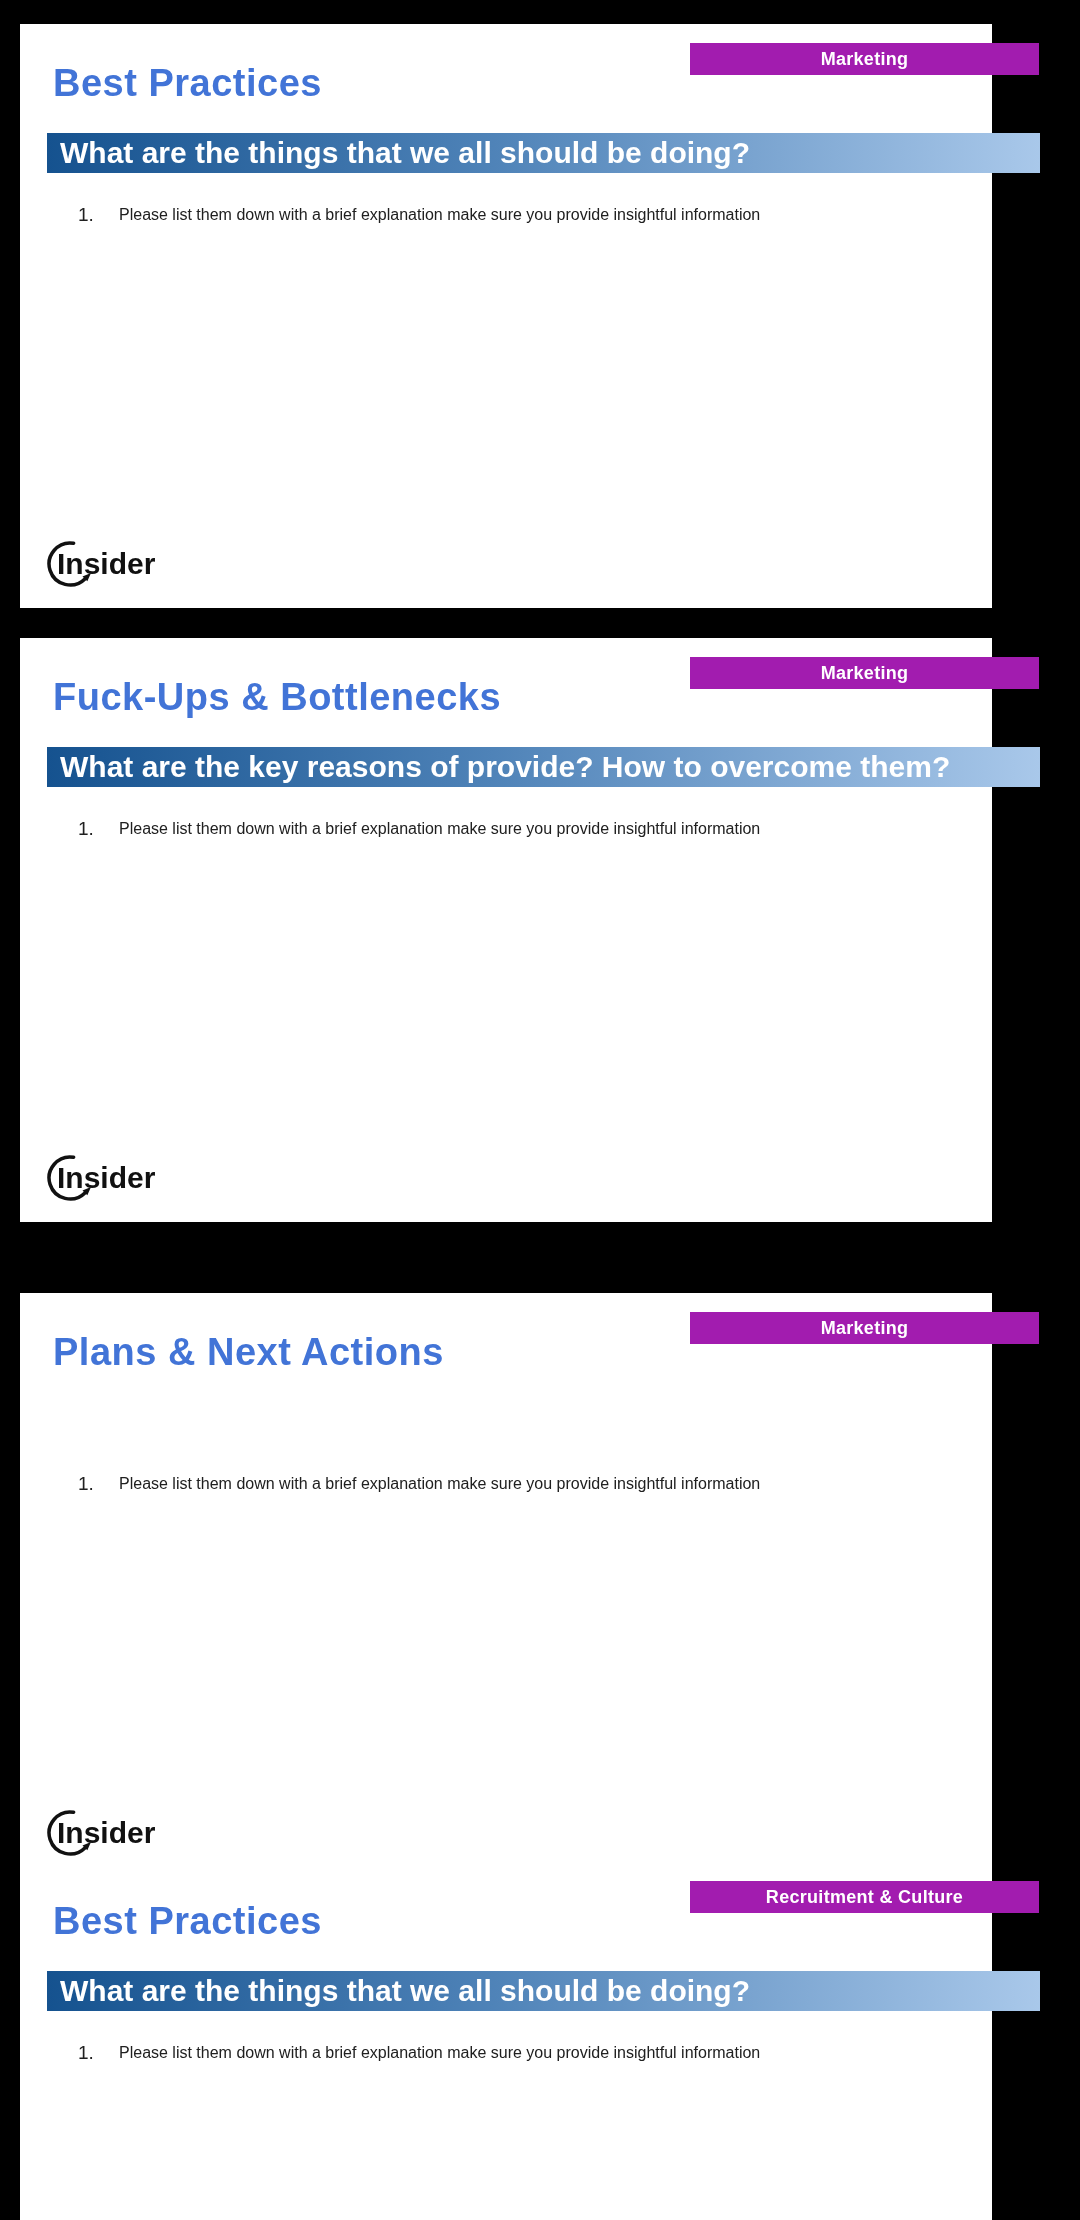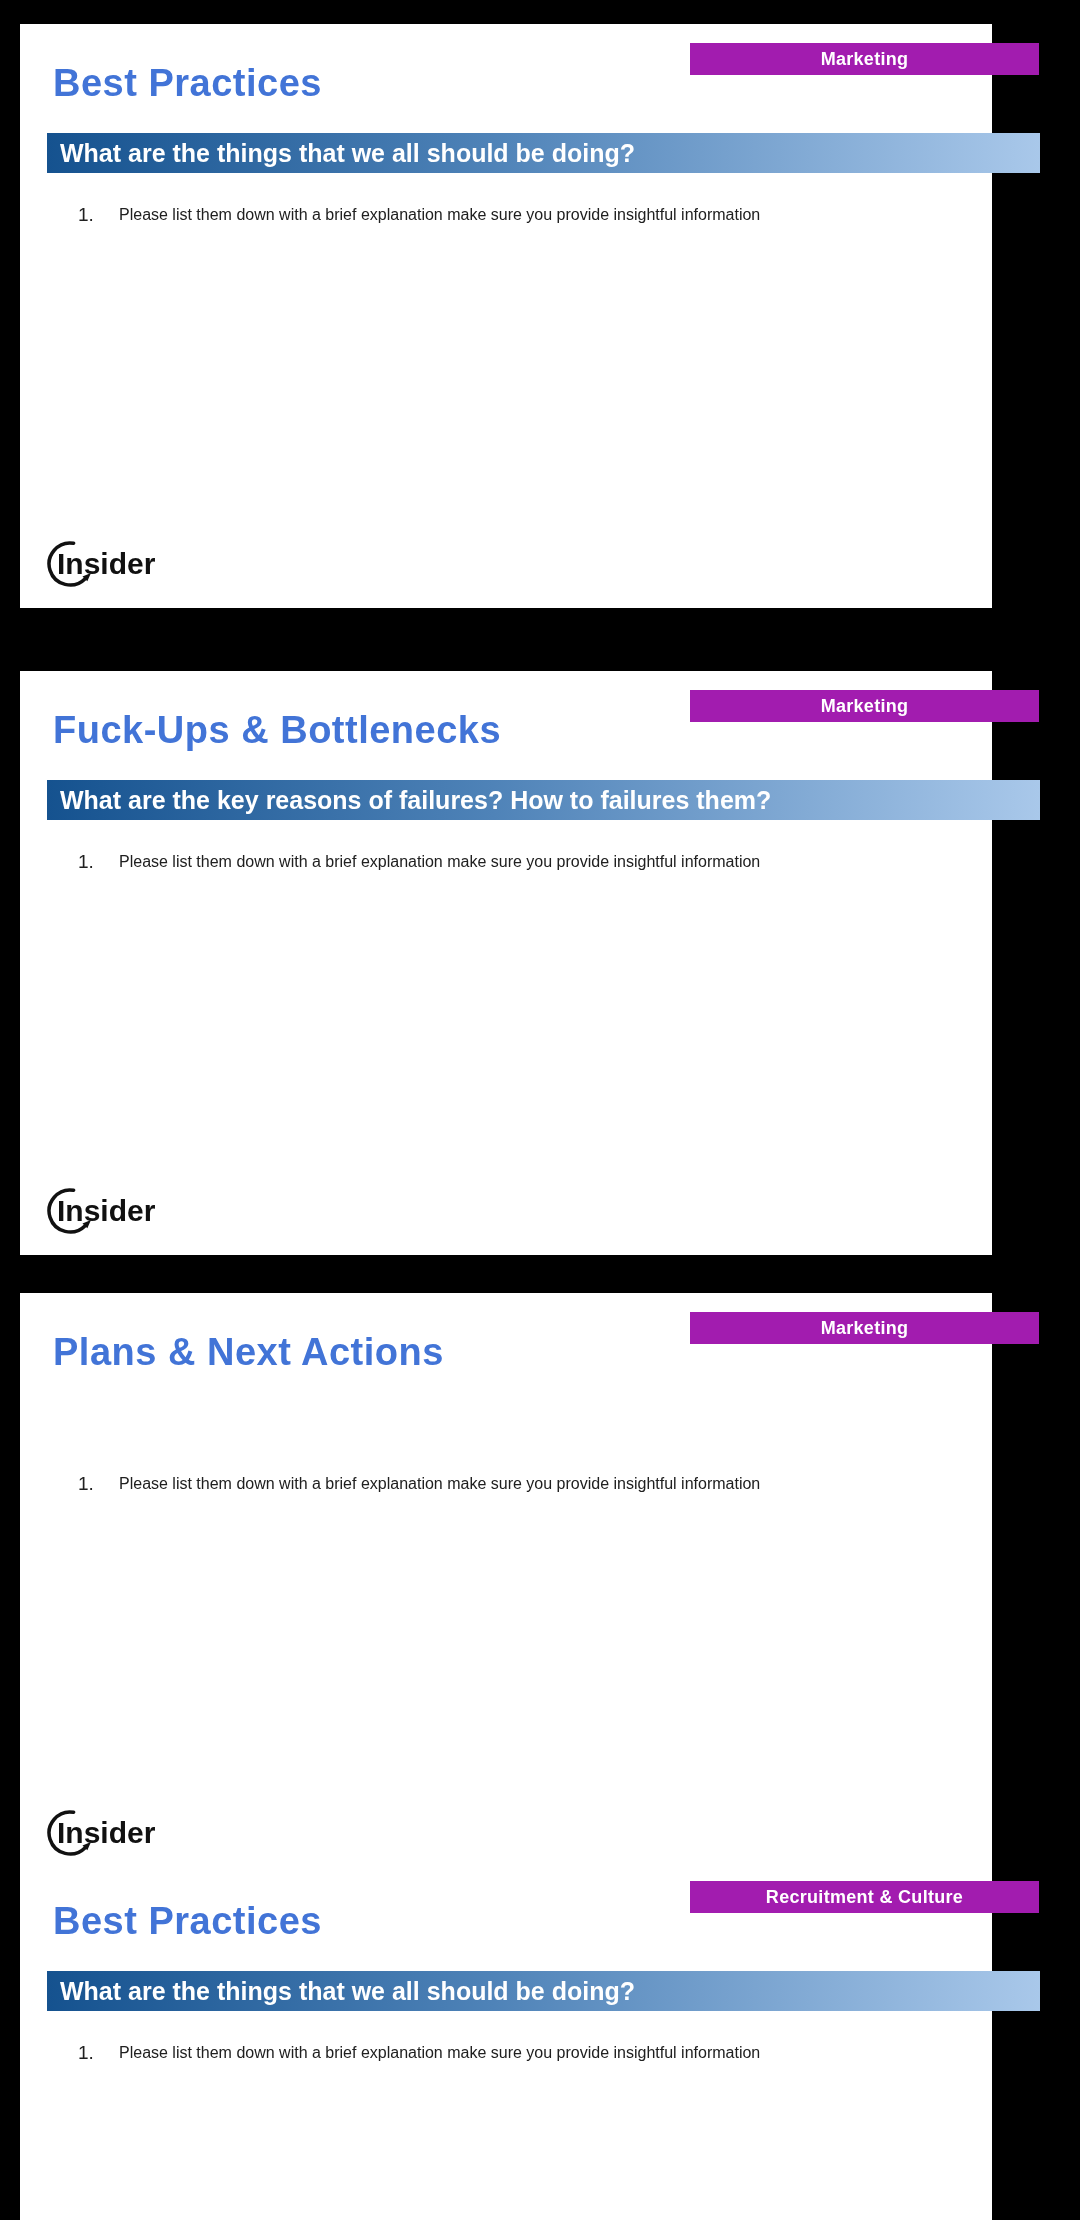--- a/index.html
+++ b/index.html
@@ -39,21 +39,21 @@
     display: flex; align-items: center; justify-content: center;
   }
   .question-bar {
     position: absolute;
     left: 27px; top: 109px;
     width: 993px; height: 40px;
     box-sizing: border-box;
     padding-left: 13px;
     background: linear-gradient(90deg, #15528f 0%, #4f83b8 45%, #a9c8ea 100%);
     color: #ffffff;
-    font-size: 25px;
+    font-size: 30px;
     font-weight: bold;
     display: flex; align-items: center;
   }
   .numbered-list {
     position: absolute;
     left: 58px; top: 168px;
     display: flex;
     align-items: flex-start;
   }
   .list-item-number {
@@ -74,21 +74,21 @@
     position: absolute;
     left: 25px; top: 514px;
   }
   .insider-logo text {
     font-family: "Liberation Sans", sans-serif;
     font-size: 30px;
     font-weight: 600;
     fill: #111111;
   }
   .slide-1 { top: 24px; }
-  .slide-2 { top: 638px; margin-top: 33px; }
+  .slide-2 { top: 638px; }
   .slide-3 { top: 1252px; margin-top: 41px; }
   .slide-4 { top: 1862px; }
 </style>
 </head>
 <body>
 
 <section class="slide slide-1">
   <h1 class="slide-title">Best Practices</h1>
   <div class="category-badge">Marketing</div>
   <div class="question-bar">
@@ -102,21 +102,21 @@
     <path d="M28.6 5.3 A21 21 0 1 0 39.9 40.9" fill="none" stroke="#111111" stroke-width="3.5" stroke-linecap="round"></path>
     <polygon points="46,35 42.3,43.3 37.5,38.5" fill="#111111"></polygon>
     <text x="12" y="36">Insider</text>
   </svg>
 </section>
 
 <section class="slide slide-2">
   <h1 class="slide-title">Fuck-Ups &amp; Bottlenecks</h1>
   <div class="category-badge">Marketing</div>
   <div class="question-bar">
-    <span>What are the key reasons of failures? How to failures them?</span>
+    <span>What are the key reasons of provide? How to overcome them?</span>
   </div>
   <div class="numbered-list">
     <span class="list-item-number">1.</span>
     <p class="list-item-text">Please list them down with a brief explanation make sure you provide insightful information</p>
   </div>
   <svg class="insider-logo" width="115" height="50" viewBox="0 0 115 50">
     <path d="M28.6 5.3 A21 21 0 1 0 39.9 40.9" fill="none" stroke="#111111" stroke-width="3.5" stroke-linecap="round"></path>
     <polygon points="46,35 42.3,43.3 37.5,38.5" fill="#111111"></polygon>
     <text x="12" y="36">Insider</text>
   </svg>

